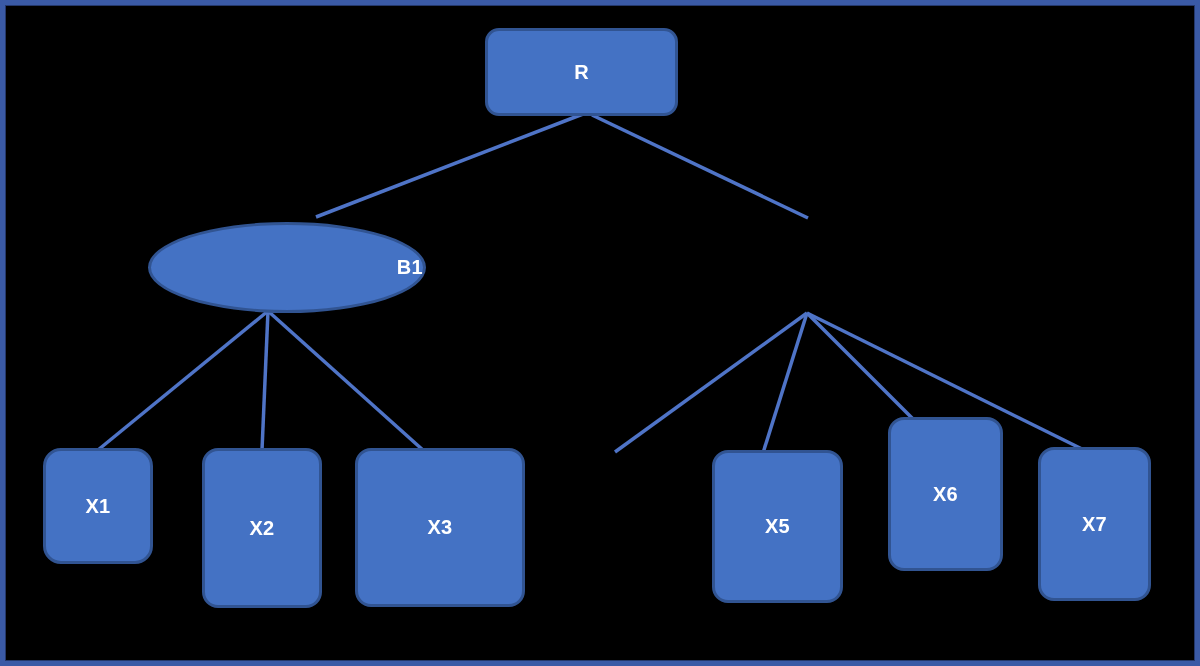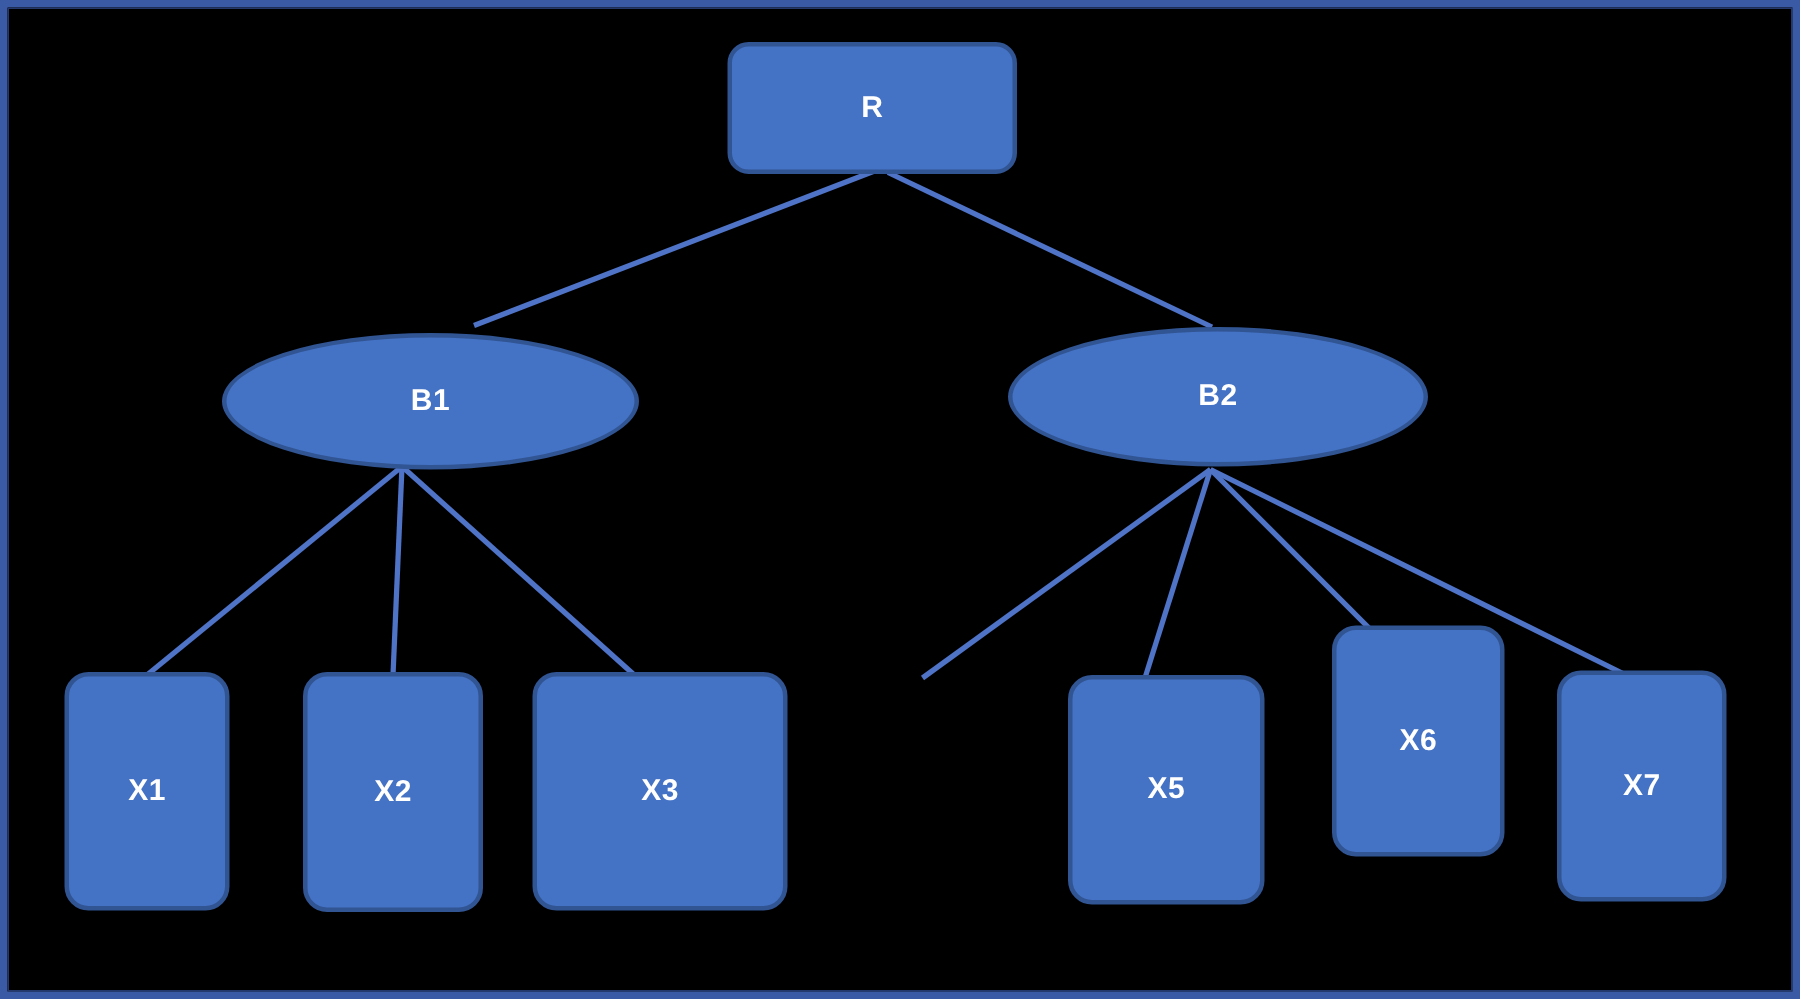--- a/index.html
+++ b/index.html
@@ -38,26 +38,26 @@
     border: 3px solid #315492;
     box-sizing: border-box;
     color: #ffffff;
     font-size: 20px;
     font-weight: 600;
     letter-spacing: 0.3px;
     text-align: center;
   }
   .node.rect { border-radius: 14px; }
   .node.leaf { border-radius: 16px; }
-  .node.ellipse { border-radius: 50%; }
+  .node.ellipse { border-radius: 50%; justify-content: flex-end; }
 
   #node-R  { left: 480px; top: 23px;  width: 193px; height: 88px; }
   #node-B1 { left: 143px; top: 217px; width: 278px; height: 91px; }
   #node-B2 { left: 667px; top: 213px; width: 280px; height: 93px; }
-  #node-X1 { left: 38px;  top: 443px; width: 110px; height: 159px; }
+  #node-X1 { left: 38px;  top: 443px; width: 110px; height: 116px; border-radius: 18px; }
   #node-X2 { left: 197px; top: 443px; width: 120px; height: 160px; text-align: center; }
   #node-X3 { left: 350px; top: 443px; width: 170px; height: 159px; }
   #node-X4 { left: 541px; top: 445px; width: 114px; height: 153px; }
   #node-X5 { left: 707px; top: 445px; width: 131px; height: 153px; }
   #node-X6 { left: 883px; top: 412px; width: 115px; height: 154px; text-align: right; }
   #node-X7 { left: 1033px; top: 442px; width: 113px; height: 154px; }
 </style>
 </head>
 <body>
 
@@ -76,23 +76,20 @@
       <line x1="802" y1="308" x2="1077" y2="444" stroke="#4f74c7" stroke-width="3.5"></line>
     </svg>
 
     <div id="node-R" class="node rect">
       <span>R</span>
     </div>
 
     <div id="node-B1" class="node ellipse">
       <span>B1</span>
     </div>
-    <div id="node-B2" class="node ellipse">
-      <span>B2</span>
-    </div>
 
     <div id="node-X1" class="node leaf">
       <span>X1</span>
     </div>
     <div id="node-X2" class="node leaf">
       <span>X2</span>
     </div>
     <div id="node-X3" class="node leaf">
       <span>X3</span>
     </div>

